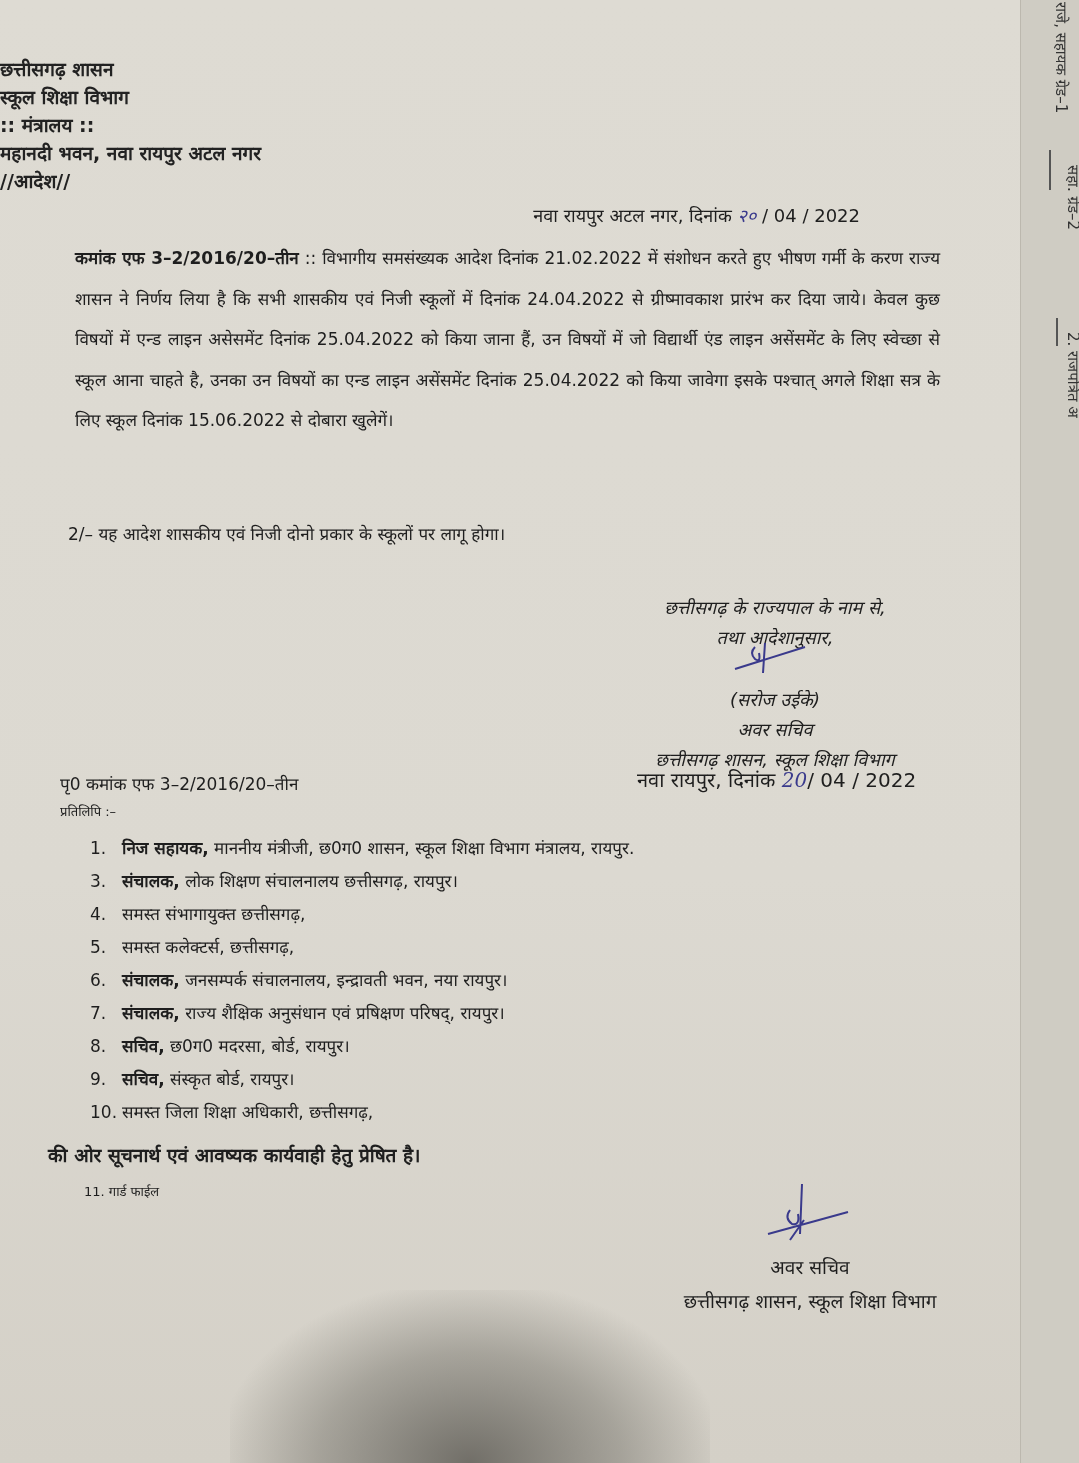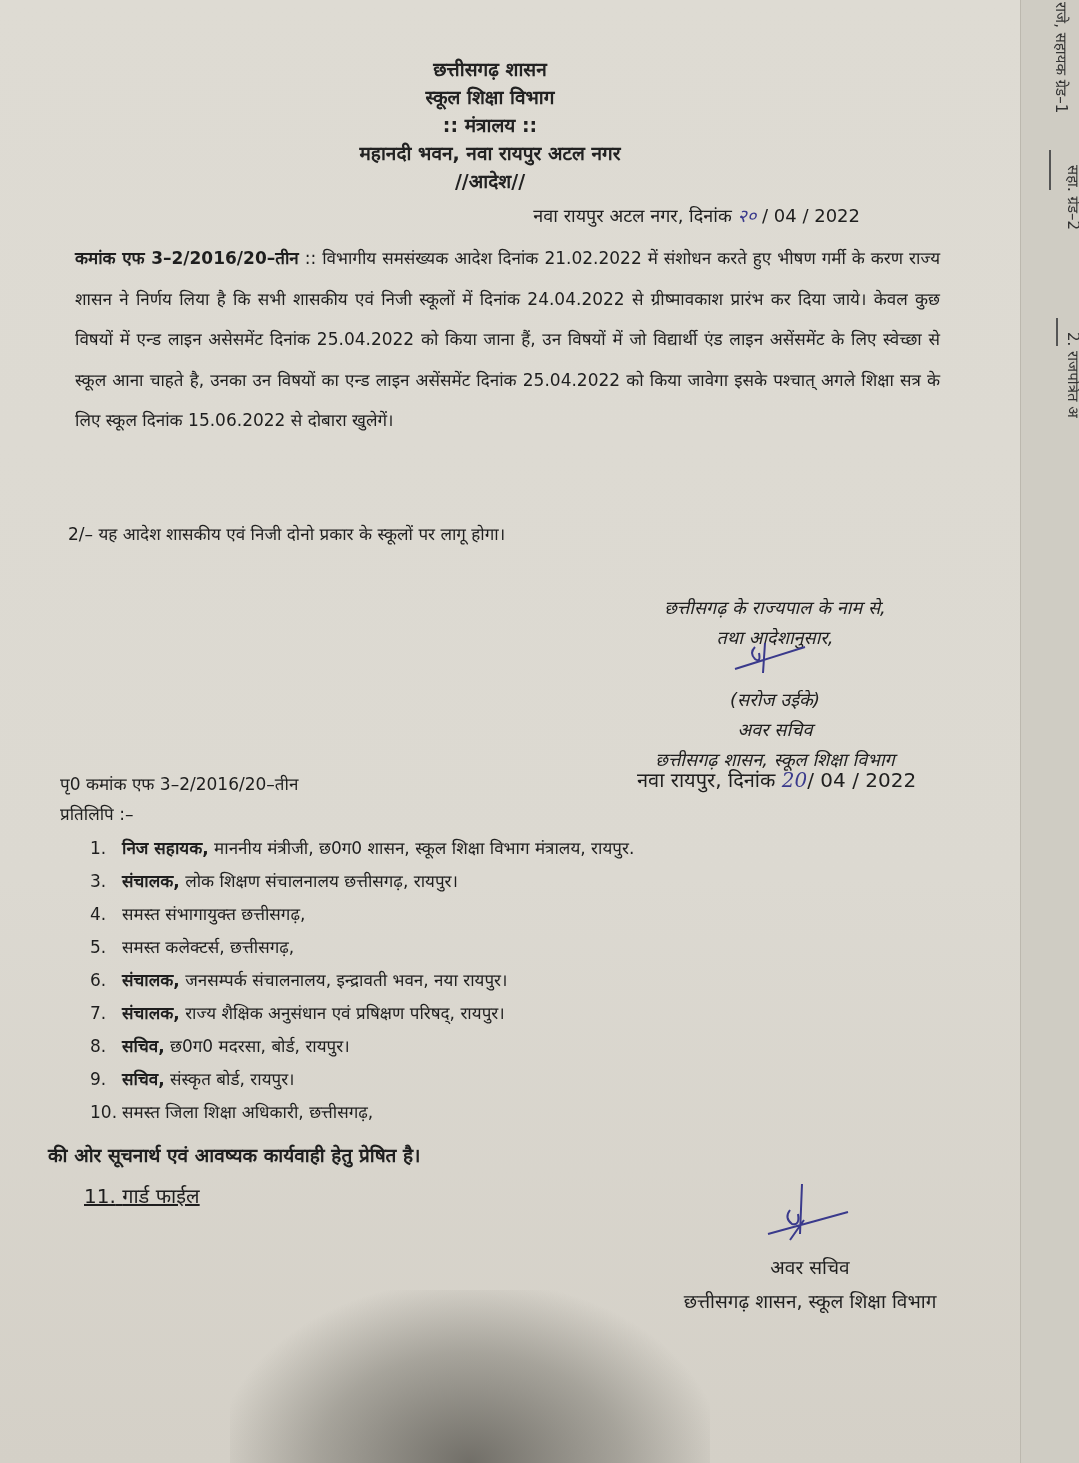--- a/index.html
+++ b/index.html
@@ -19,41 +19,41 @@
     }
     .side-page {
       position: absolute; left: 1020px; top: 0; width: 59px; height: 1463px;
       background: #cfccc3; border-left: 1px solid #bcb8ae;
     }
     .side-text {
       position: absolute; font-size: 15px; color: #333;
       writing-mode: vertical-rl; white-space: nowrap;
     }
     .side-rule { position: absolute; width: 2px; background: #555; }
-    .header { position: absolute; left: 0; top: 55px; width: 980px; text-align: center; }
+    .header { position: absolute; left: 0; top: 55px; width: 980px; }
     .header div { font-size: 19px; line-height: 28px; font-weight: bold; color: #222; }
     .header .underline { }
     .dateline { position: absolute; right: 160px; top: 203px; font-size: 18px; }
     .hand { font-style: italic; color: #3a3a8c; font-family: "DejaVu Serif", serif; }
     .body-para {
       position: absolute; left: 75px; top: 238px; width: 865px;
       font-size: 17px; line-height: 40.5px; text-align: justify; text-align-last: left;
     }
     .body-para b { font-weight: bold; }
     .para2 { position: absolute; left: 68px; top: 522px; font-size: 17px; }
     .sign-block { position: absolute; left: 575px; top: 593px; width: 400px; text-align: center; font-size: 18px; line-height: 30px; font-style: italic; }
     .signature { position: absolute; }
     .endorse { position: absolute; left: 60px; top: 772px; font-size: 17px; }
     .endorse-date { position: absolute; left: 637px; top: 766px; font-size: 20px; text-align: right; }
-    .copy-label { position: absolute; left: 60px; top: 802px; font-size: 17px; }
+    .copy-label { position: absolute; left: 60px; top: 802px; font-size: 13px; }
     .copy-list { position: absolute; left: 90px; top: 832px; font-size: 17px; }
     .copy-item { height: 33px; line-height: 33px; white-space: nowrap; }
     .copy-item .num { display: inline-block; width: 32px; }
     .forward { position: absolute; left: 48px; top: 1142px; font-size: 19px; font-weight: bold; }
-    .guard { position: absolute; left: 84px; top: 1182px; font-size: 20px; text-decoration: underline; }
+    .guard { position: absolute; left: 84px; top: 1182px; font-size: 13px; }
     .final-sign { position: absolute; left: 610px; top: 1250px; width: 400px; text-align: center; font-size: 19px; line-height: 34px; }
   </style>
 </head>
 <body>
 
 <div class="paper">
 
   <div class="header">
     <div>छत्तीसगढ़ शासन</div>
     <div>स्कूल शिक्षा विभाग</div>

